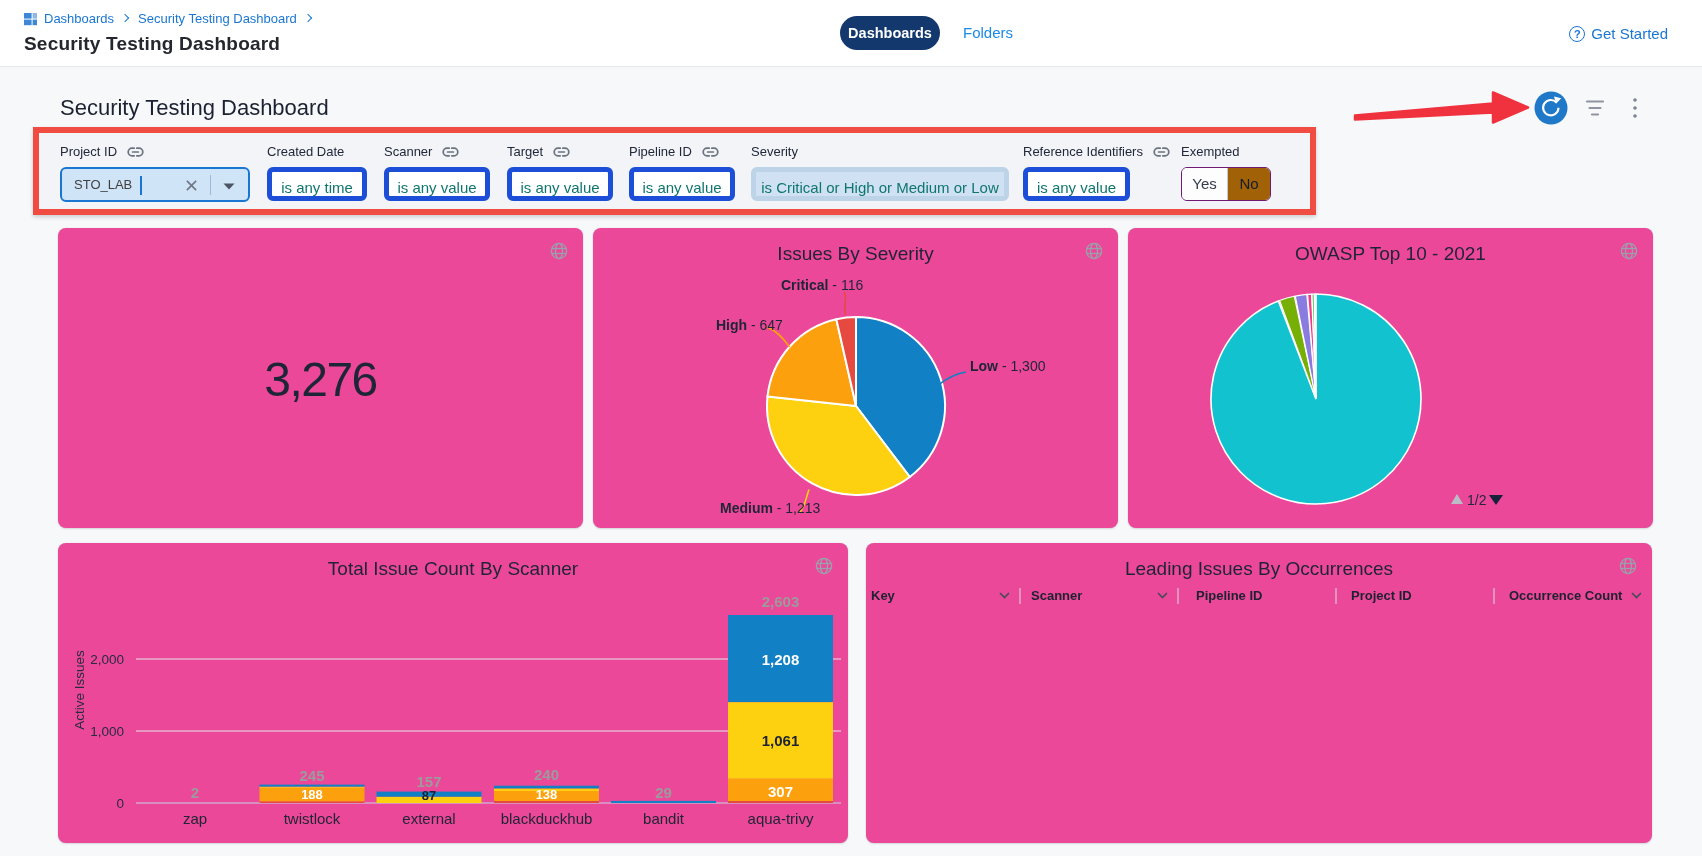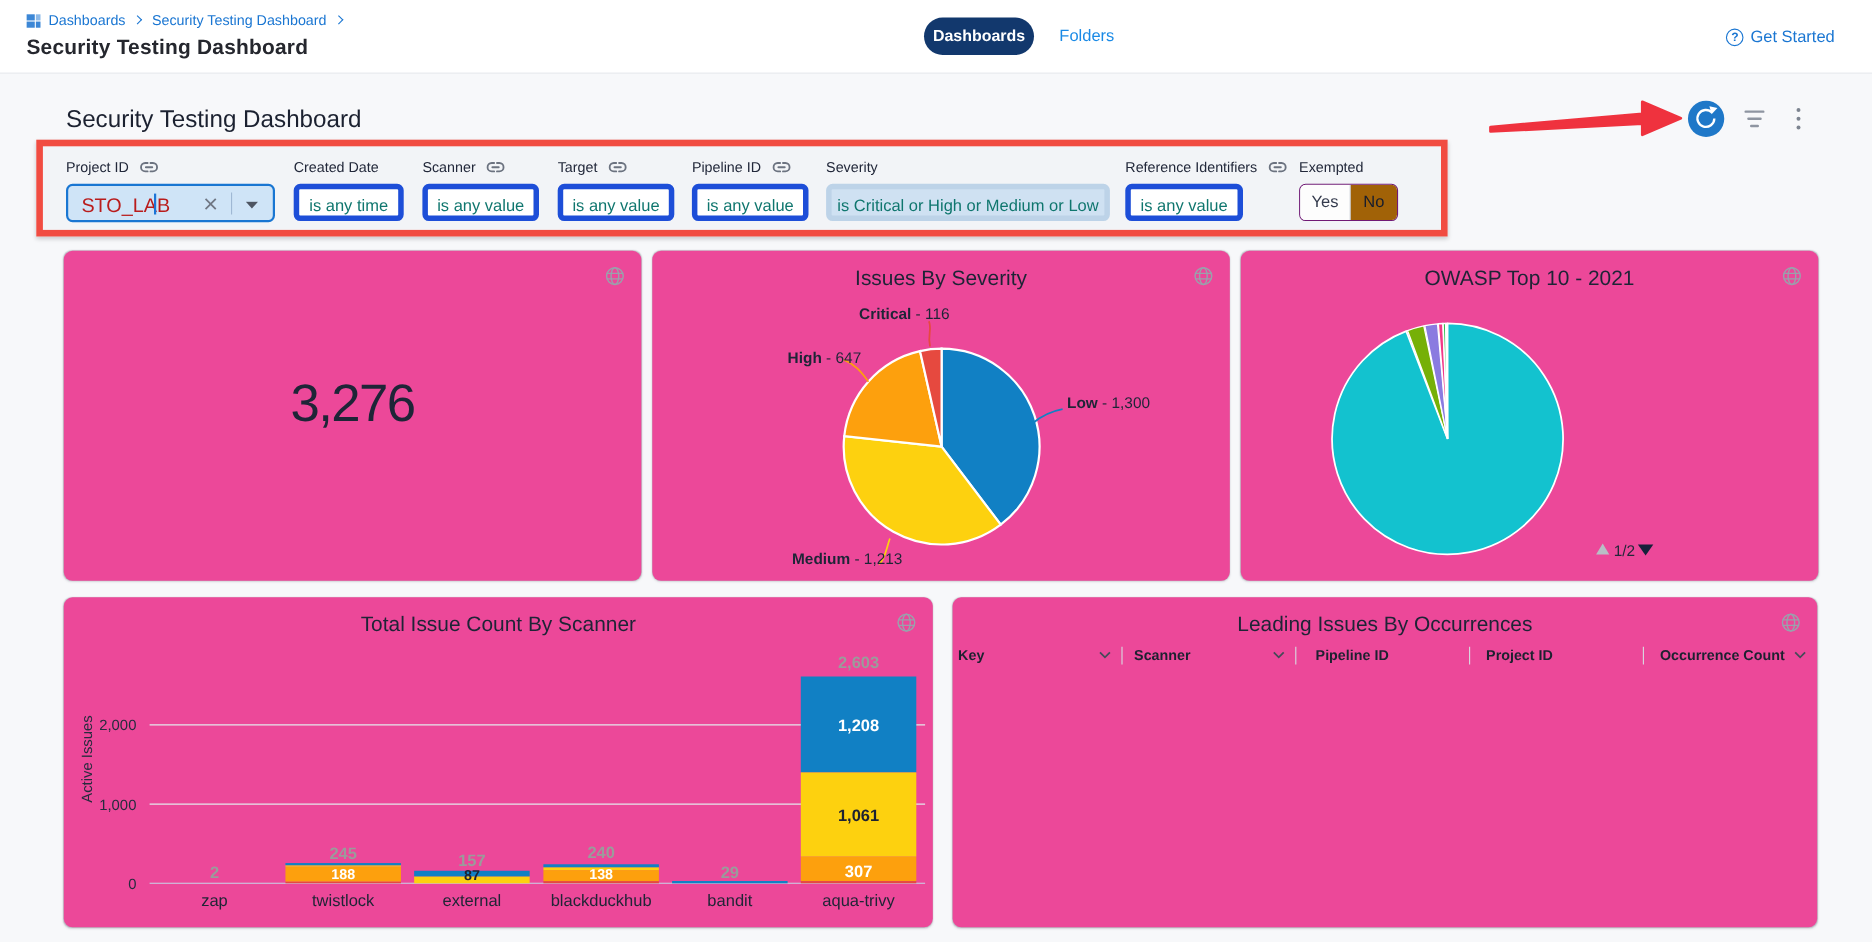--- a/index.html
+++ b/index.html
@@ -77,21 +77,21 @@
 <div id="fpanel">
 
   <div class="flabel" style="left:21px;">Project ID<svg class="linkico" width="17" height="12" viewBox="0 0 17 12">
         <g fill="none" stroke="#6c7380" stroke-width="1.7" stroke-linecap="round">
           <path d="M7.2 2.2 H5 a3.8 3.8 0 0 0 0 7.6 H7.2"></path>
           <path d="M9.8 2.2 H12 a3.8 3.8 0 0 1 0 7.6 H9.8"></path>
           <line x1="5.6" y1="6" x2="11.4" y2="6"></line>
         </g>
       </svg></div>
   <div style="position:absolute; left:21px; top:34px; width:190px; height:35px; background:#cfe4f7; border:2px solid #1976d2; border-radius:6px;">
-    <span style="position:absolute; left:12px; top:8px; font-size:18px; color:#b91c1c;">STO_LAB</span>
+    <span style="position:absolute; left:12px; top:8px; font-size:13px; color:#404040;">STO_LAB</span>
     <span style="position:absolute; left:78px; top:7px; width:2px; height:19px; background:#1a74d8;"></span>
     <svg style="position:absolute; left:123px; top:10px;" width="13" height="13" viewBox="0 0 14 14">
         <g stroke="#6f7683" stroke-width="1.7">
           <line x1="2" y1="2" x2="12" y2="12"></line>
           <line x1="12" y1="2" x2="2" y2="12"></line>
         </g>
       </svg>
     <span style="position:absolute; left:148px; top:6px; width:1px; height:20px; background:#9fb8d4;"></span>
     <svg style="position:absolute; left:161px; top:14px;" width="12" height="7" viewBox="0 0 12 7">
         <polygon points="0.5,0.5 11.5,0.5 6,6.5" fill="#4e5562"></polygon>
@@ -142,21 +142,21 @@
 
 <div class="card" id="card1" style="left:58px; top:228px; width:525px; height:300px;">
   <svg class="globe" width="18" height="18" viewBox="0 0 18 18">
       <g fill="none" stroke="#9aa1ac" stroke-width="1.3">
         <circle cx="9" cy="9" r="7.6"></circle>
         <ellipse cx="9" cy="9" rx="3.5" ry="7.6"></ellipse>
         <line x1="1.6" y1="6.5" x2="16.4" y2="6.5"></line>
         <line x1="1.6" y1="11.5" x2="16.4" y2="11.5"></line>
       </g>
     </svg>
-  <div style="position:absolute; top:112px; width:100%; text-align:center; font-size:48px; color:#1e2537; font-weight:500; letter-spacing:-1.5px;">3,276</div>
+  <div style="position:absolute; top:124px; width:100%; text-align:center; font-size:48px; color:#1e2537; font-weight:500; letter-spacing:-1.5px;">3,276</div>
 </div>
 <div class="card" id="card2" style="left:593px; top:228px; width:525px; height:300px;">
   <div class="ctitle">Issues By Severity</div>
   <svg class="globe" width="18" height="18" viewBox="0 0 18 18">
       <g fill="none" stroke="#9aa1ac" stroke-width="1.3">
         <circle cx="9" cy="9" r="7.6"></circle>
         <ellipse cx="9" cy="9" rx="3.5" ry="7.6"></ellipse>
         <line x1="1.6" y1="6.5" x2="16.4" y2="6.5"></line>
         <line x1="1.6" y1="11.5" x2="16.4" y2="11.5"></line>
       </g>

